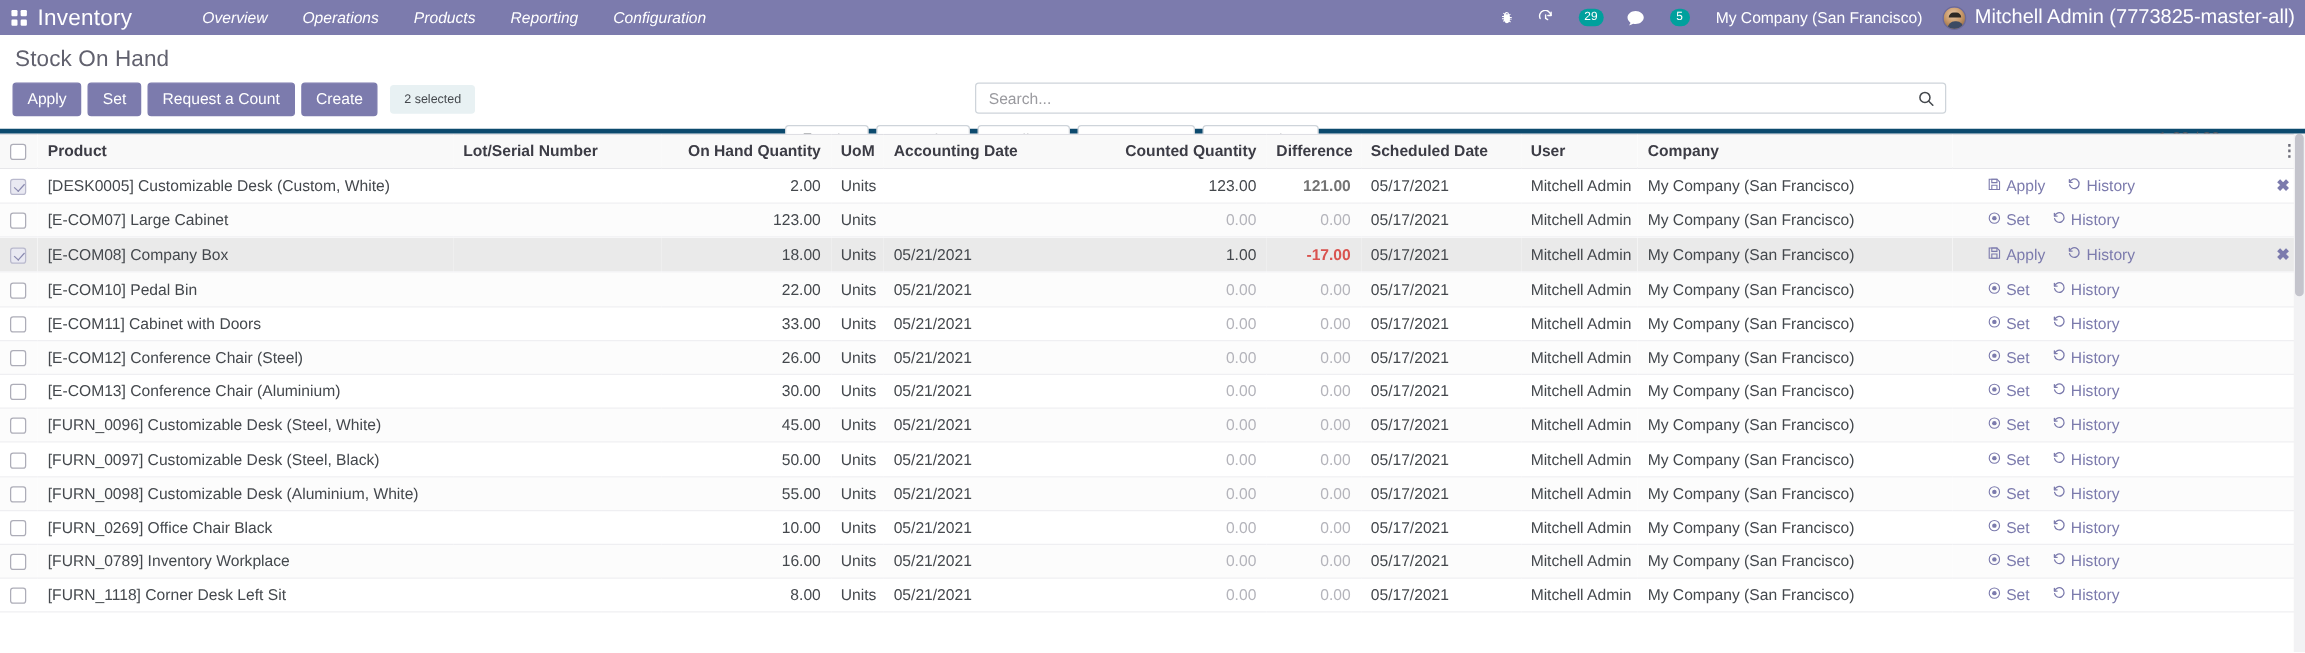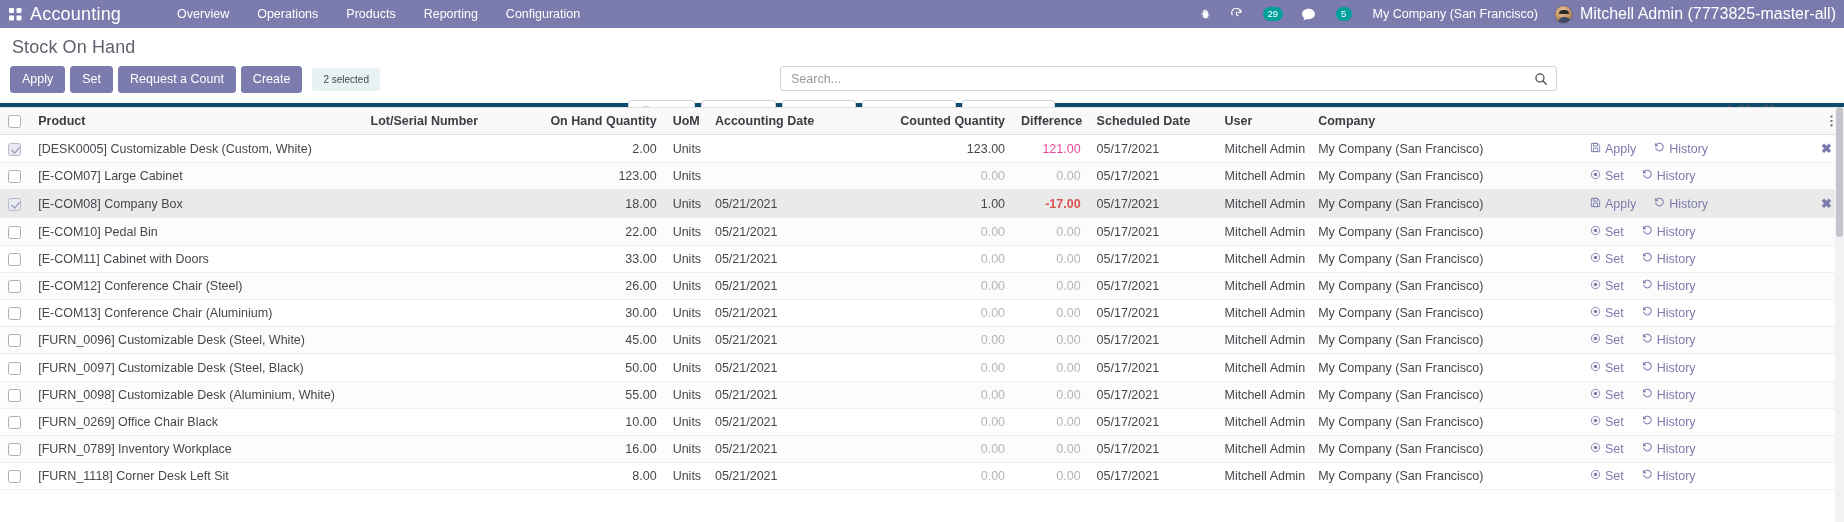--- a/index.html
+++ b/index.html
@@ -33,20 +33,21 @@
     font-weight: 400;
     letter-spacing: .2px;
     margin-right: 42px;
     cursor: pointer;
   }
   .menu-item {
     padding: 0 14px;
     font-size: 12.5px;
     cursor: pointer;
     line-height: 28px;
+    font-style: italic;
   }
   .nav-right {
     margin-left: auto;
     display: flex;
     align-items: center;
     padding-right: 8px;
     gap: 0px;
   }
   .nav-icon {
     display: flex; align-items: center; justify-content: center;
@@ -237,21 +238,21 @@
     padding: 6px 8px;
     height: 25.4px;
     white-space: nowrap;
     overflow: hidden;
     vertical-align: middle;
   }
   tbody tr.alt td { background: #fcfcfc; }
   tbody tr.selected-row td { background: #eaeaea; }
   td.num { text-align: right; }
   td.muted { color: #b4b4bb; }
-  .val-pos { color: #ec4899; font-weight: normal; }
+  .val-pos { color: #737373; font-weight: bold; }
   .val-neg { color: #d9534f; font-weight: bold; }
 
   
   col.c-check { width: 30px; }
   col.c-prod  { width: 330px; }
   col.c-lot   { width: 165px; }
   col.c-onhand{ width: 135px; }
   col.c-uom   { width: 42px; }
   col.c-acc   { width: 128px; }
   col.c-counted{ width: 176px; }
@@ -348,21 +349,21 @@
   <div class="apps-grid">
     <svg width="13" height="13" viewBox="0 0 13 13">
         <g fill="#ffffff">
       <rect x="0" y="0" width="5" height="5" rx="1"></rect>
           <rect x="7.5" y="0" width="5" height="5" rx="1"></rect>
       <rect x="0" y="7.5" width="5" height="5" rx="1"></rect>
           <rect x="7.5" y="7.5" width="5" height="5" rx="1"></rect>
     </g>
       </svg>
   </div>
-  <div class="brand">Accounting</div>
+  <div class="brand">Inventory</div>
 
   <div class="menu-item">Overview</div>
   <div class="menu-item">Operations</div>
   <div class="menu-item">Products</div>
   <div class="menu-item">Reporting</div>
   <div class="menu-item">Configuration</div>
 
   <div class="nav-right">
     <div class="nav-icon">
       <svg width="13" height="13" viewBox="0 0 16 16" fill="#ffffff">

